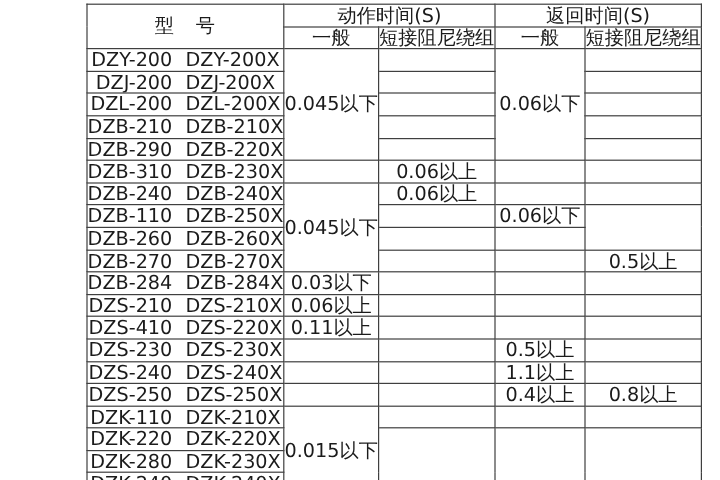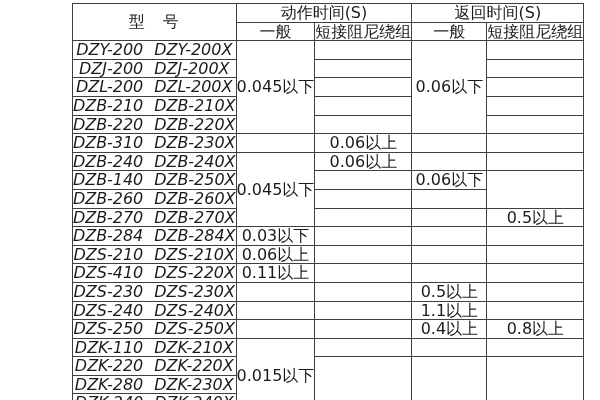--- a/index.html
+++ b/index.html
@@ -16,21 +16,21 @@
     border:1.5px solid #3f3f3f;
     padding:0;margin:0;
     text-align:center;vertical-align:middle;
     font-weight:normal;line-height:1.1;
     overflow:hidden;white-space:nowrap;
   }
   tr.h1{height:16px;}
   tr.h2{height:16px;}
   tbody tr{height:17.9px;}
   td.model .pair{
-    display:flex;justify-content:center;align-items:center;gap:11px;font-style:italic;
+    display:flex;justify-content:center;align-items:center;gap:11px;
   }
   th.model-hd{letter-spacing:1px;}
 </style>
 </head>
 <body>
 
 <div class="canvas">
   <table class="spec">
     <colgroup>
       <col style="width:141px">
@@ -91,21 +91,21 @@
               <span>DZB-210</span>
               <span>DZB-210X</span>
             </div>
           </td>
         <td></td>
         <td></td>
       </tr>
       <tr>
         <td class="model">
             <div class="pair">
-              <span>DZB-220</span>
+              <span>DZB-290</span>
               <span>DZB-220X</span>
             </div>
           </td>
         <td></td>
         <td></td>
       </tr>
       <tr>
         <td class="model">
             <div class="pair">
               <span>DZB-310</span>
@@ -125,21 +125,21 @@
             </div>
           </td>
         <td rowspan="4">0.045以下</td>
         <td>0.06以上</td>
         <td></td>
         <td></td>
       </tr>
       <tr>
         <td class="model">
             <div class="pair">
-              <span>DZB-140</span>
+              <span>DZB-110</span>
               <span>DZB-250X</span>
             </div>
           </td>
         <td></td>
         <td>0.06以下</td>
         <td rowspan="2"></td>
       </tr>
       <tr>
         <td class="model">
             <div class="pair">

